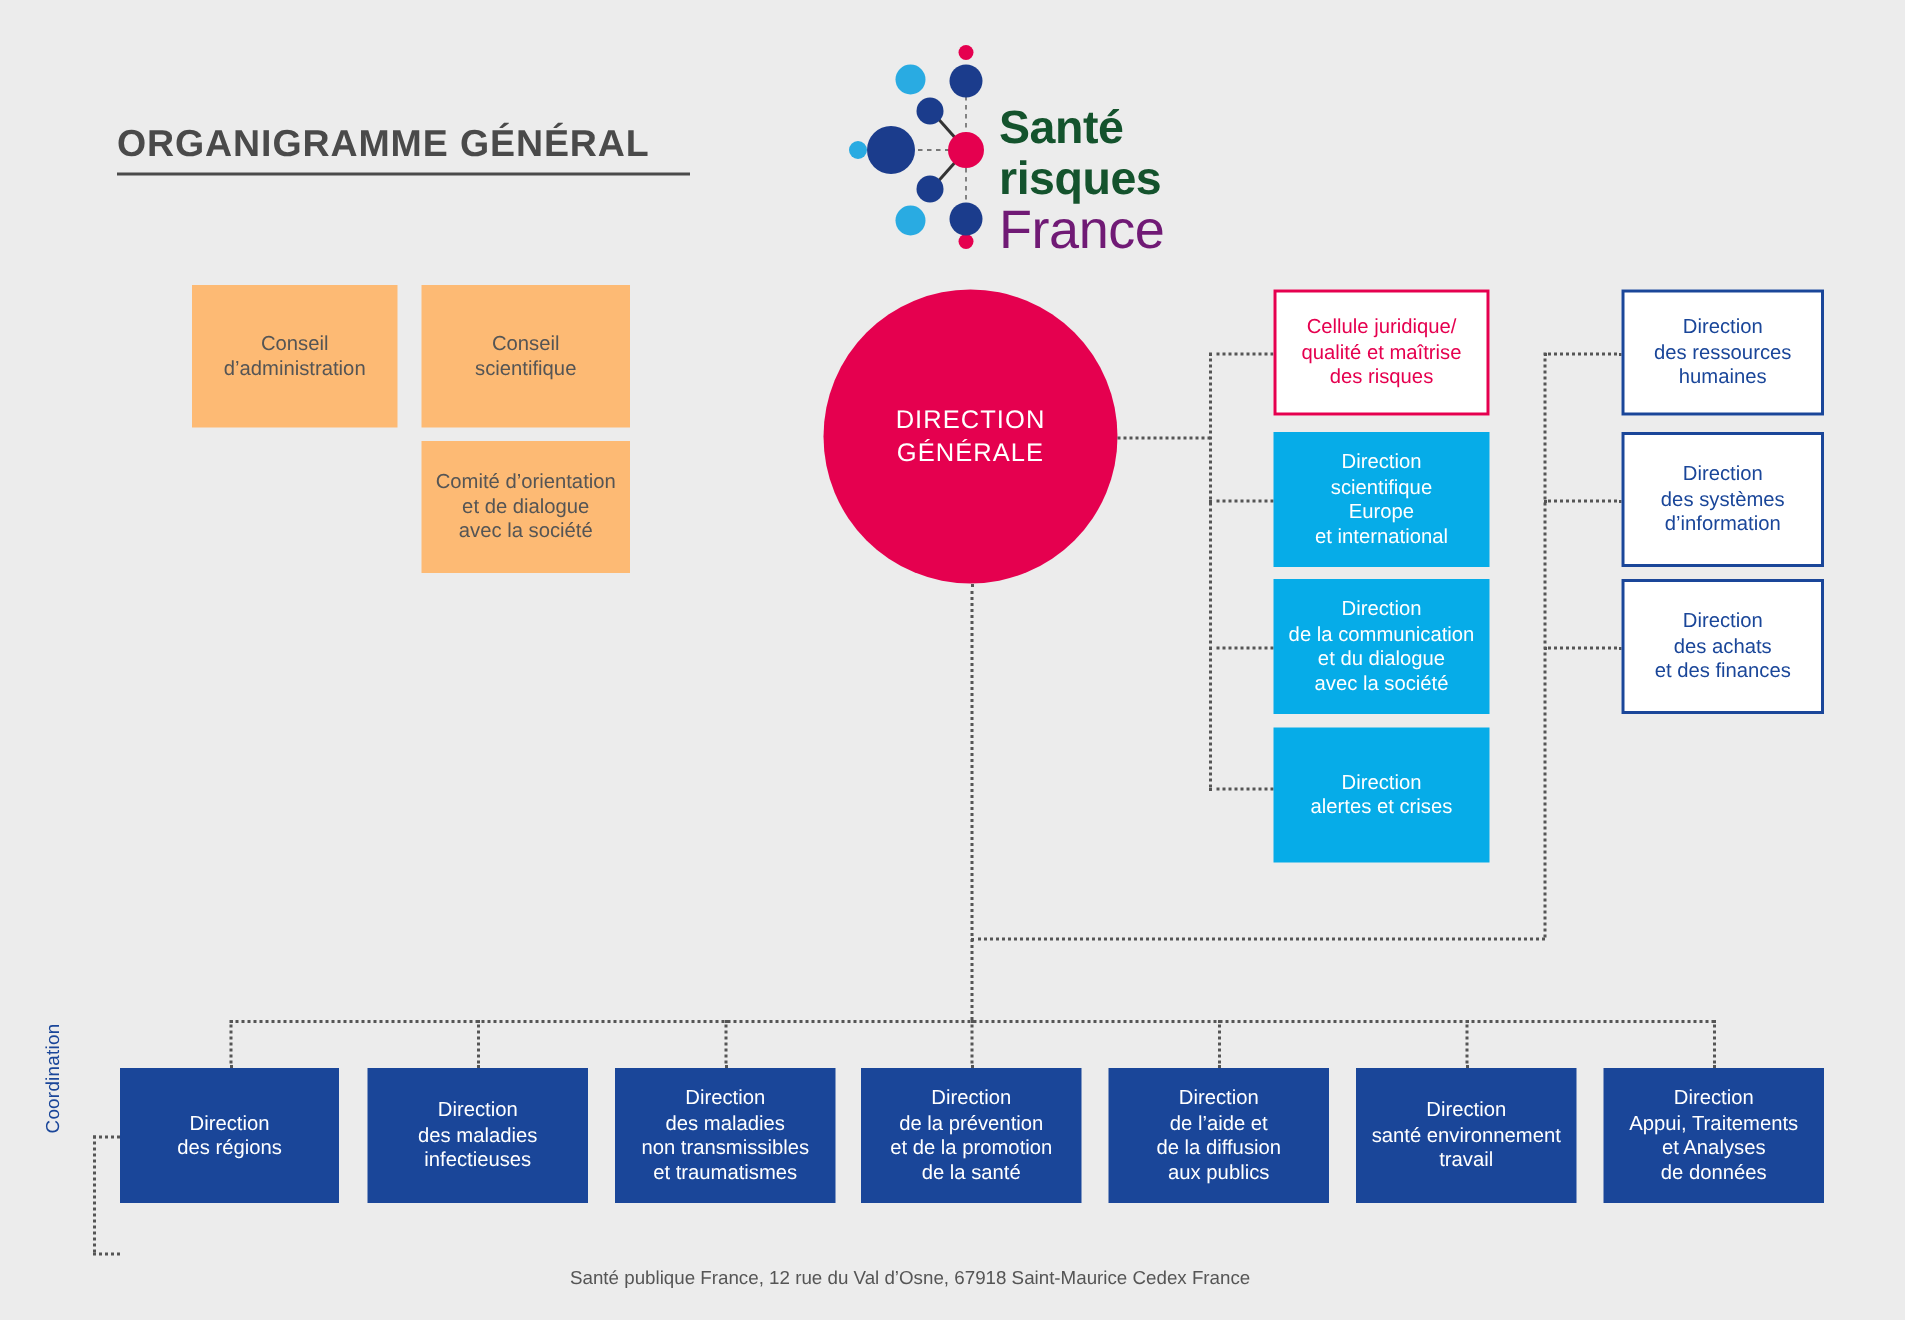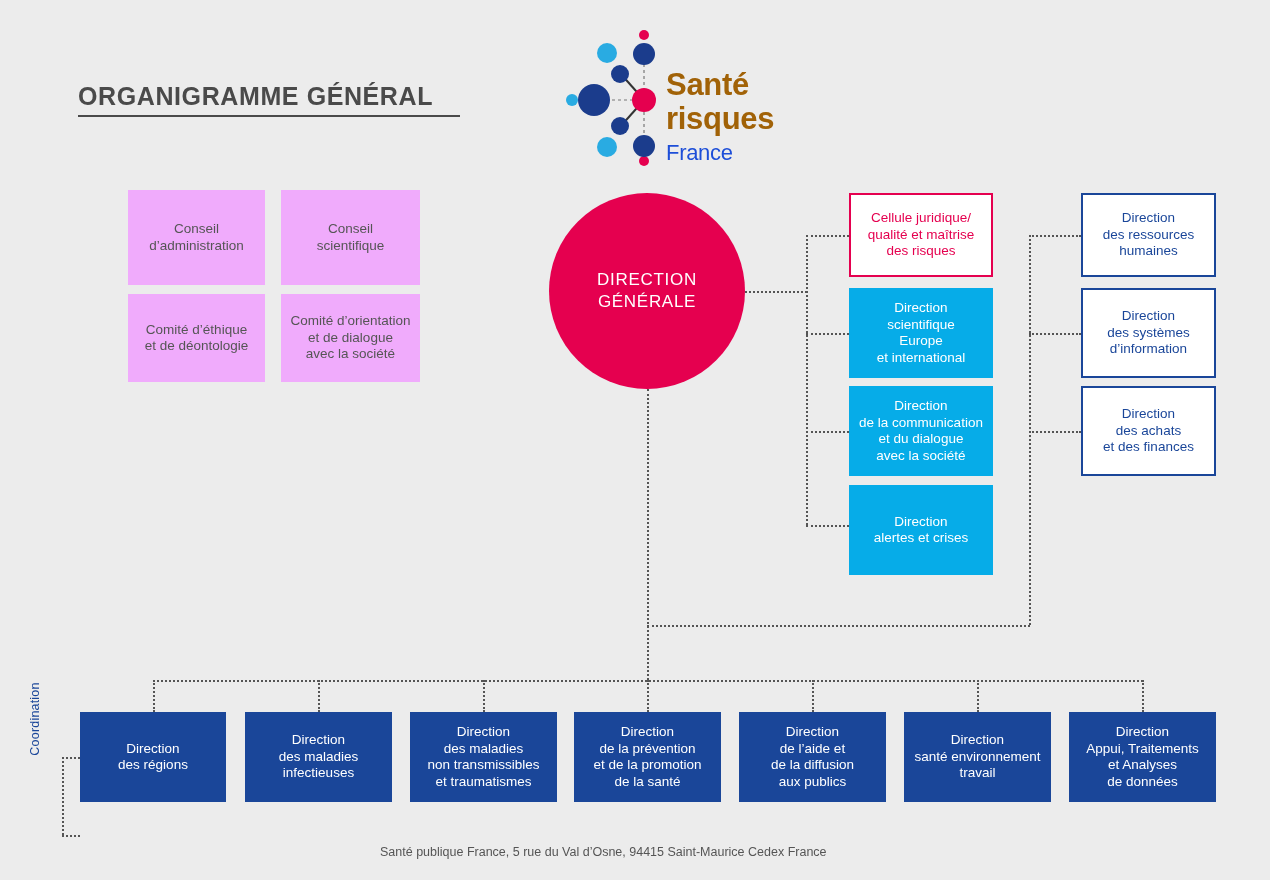--- a/index.html
+++ b/index.html
@@ -20,38 +20,38 @@
   .title-rule {
     position: absolute; left: 78px; top: 115px;
     width: 382px; height: 2px; background: #4a4a4a;
   }
 
   
   .logo { position: absolute; left: 566px; top: 28px; width: 240px; height: 140px; }
   .logo-mark { position: absolute; left: 0; top: 0; width: 96px; height: 140px; }
   .logo-text { position: absolute; left: 100px; top: 40px; width: 150px; }
   .logo-l1, .logo-l2 {
-    font-size: 31px; font-weight: bold; color: #a16207;
+    font-size: 31px; font-weight: bold; color: #14532d;
     line-height: 34px; letter-spacing: -0.3px;
   }
   .logo-l3 {
-    font-size: 22px; font-weight: 300; color: #1d4ed8;
+    font-size: 36px; font-weight: 300; color: #701a75;
     line-height: 34px; letter-spacing: -0.3px;
   }
 
   
   .box {
     position: absolute; display: flex;
     align-items: center; justify-content: center;
     text-align: center; line-height: 16.5px;
   }
   .box-label { display: block; }
 
   .box--white {
-    background: #f0abfc; color: #555555;
+    background: #fdba74; color: #555555;
     font-size: 13.5px;
   }
   .box--pink {
     background: #ffffff; color: #e5004f;
     border: 2px solid #e5004f; font-size: 13.5px;
   }
   .box--cyan {
     background: #06ace8; color: #ffffff;
     font-size: 13.5px;
   }
@@ -126,23 +126,20 @@
       <div class="logo-l3">France</div>
     </div>
   </div>
 
   <div class="box box--white" style="left:128px;  top:190px; width:137px; height:95px;">
     <span class="box-label">Conseil<br>d’administration</span>
   </div>
   <div class="box box--white" style="left:281px;  top:190px; width:139px; height:95px;">
     <span class="box-label">Conseil<br>scientifique</span>
   </div>
-  <div class="box box--white" style="left:128px;  top:294px; width:137px; height:88px;">
-    <span class="box-label">Comité d’éthique<br>et de déontologie</span>
-  </div>
   <div class="box box--white" style="left:281px;  top:294px; width:139px; height:88px;">
     <span class="box-label">Comité d’orientation<br>et de dialogue<br>avec la société</span>
   </div>
 
   <div class="dg-circle">
     <span>DIRECTION<br>GÉNÉRALE</span>
   </div>
 
   <div class="dv" style="left:806px; top:235px; height:290px;"></div>
   <div class="dh" style="left:745px; top:291px; width:62px;"></div>
@@ -210,15 +207,15 @@
   </div>
   <div class="box box--navy" style="left:1069px; top:712px; width:147px; height:90px;">
     <span class="box-label">Direction<br>Appui, Traitements<br>et Analyses<br>de données</span>
   </div>
 
   <div class="dv" style="left:62px; top:757px; height:78px;"></div>
   <div class="dh" style="left:62px; top:757px; width:18px;"></div>
   <div class="dh" style="left:62px; top:835px; width:18px;"></div>
   <div class="coord-label">Coordination</div>
 
-  <div class="footer">Santé publique France, 5 rue du Val d’Osne, 94415 Saint-Maurice Cedex France</div>
+  <div class="footer">Santé publique France, 12 rue du Val d’Osne, 67918 Saint-Maurice Cedex France</div>
 
 </div>
 
 </body></html>

